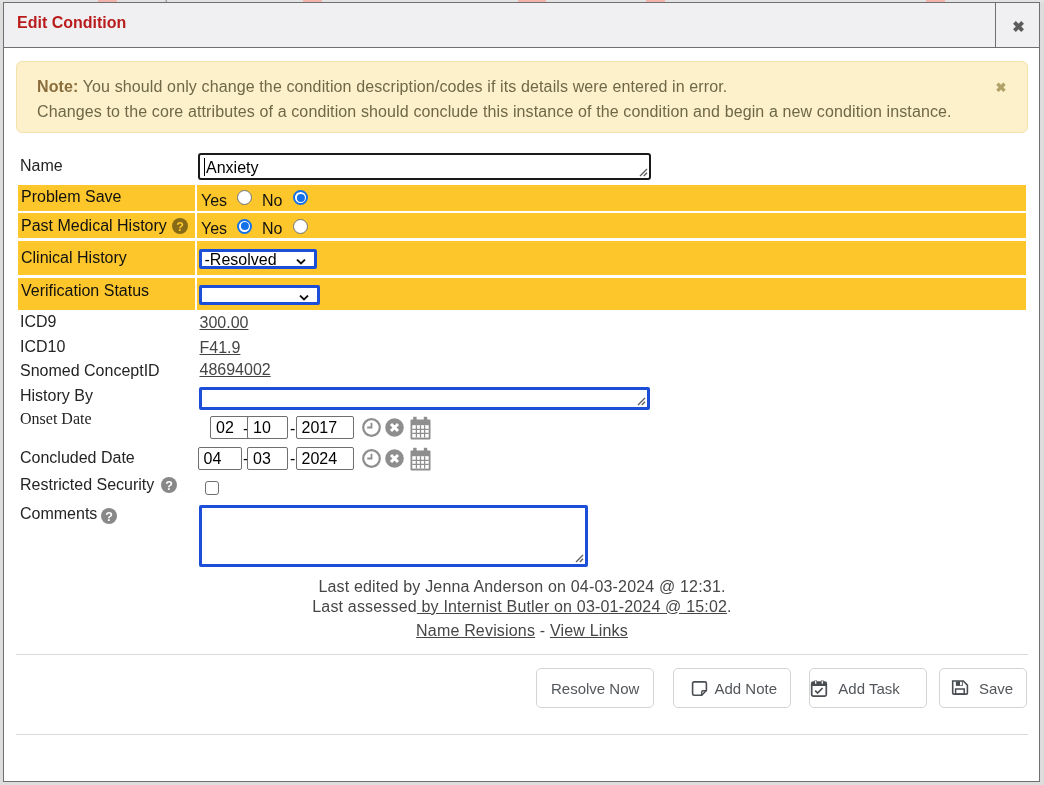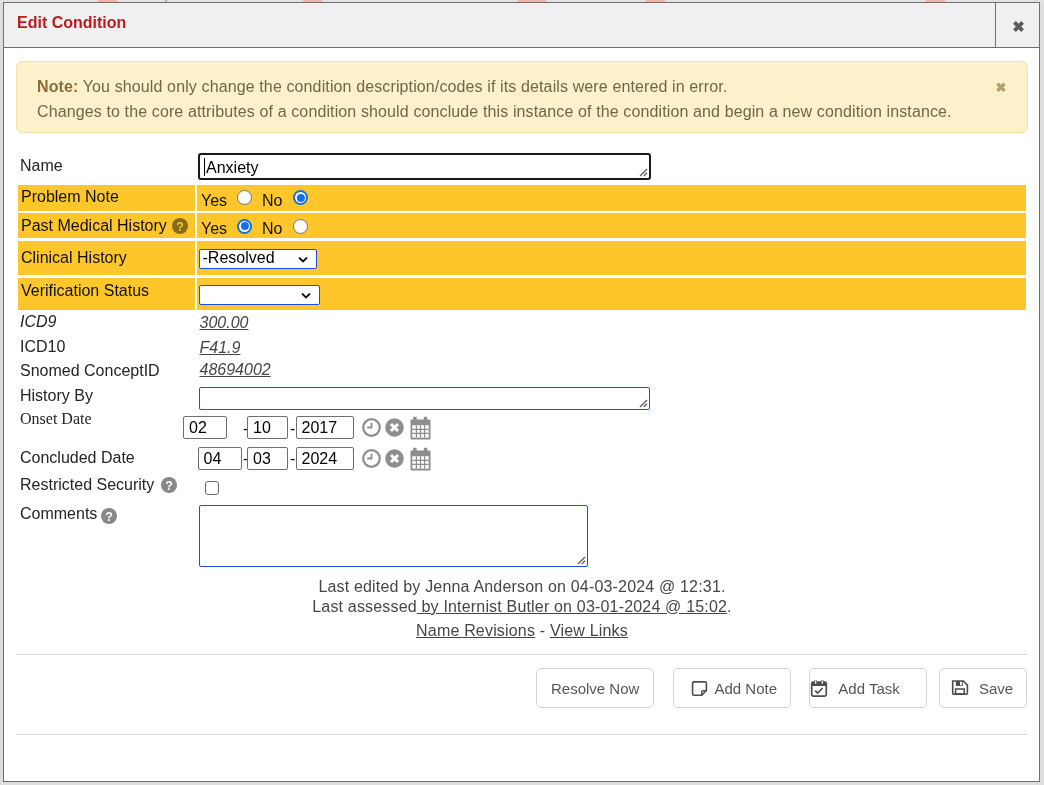--- a/index.html
+++ b/index.html
@@ -24,24 +24,24 @@
   #note b { color:#8a6d3b; }
   #notex { left:995.5px; top:80px; font-size:13px; font-weight:bold; color:#b1a269; }
   
   .lbl { left:20px; font-size:16px; color:#242424; white-space:nowrap; }
   
   .yrow { background:#fdc72c; }
   .ycellL { left:18px; width:177px; }
   .ycellR { left:197px; width:829px; }
   .flbl { position:absolute; left:3px; font-size:16px; color:#111; }
   
-  .txtbox { background:#fff; border:1px solid #1d4ed8; border-radius:2px; }
+  .txtbox { background:#fff; border:3px solid #1d4ed8; border-radius:2px; }
   .fld { font-size:16px; color:#000; }
   .grip { position:absolute; right:1px; bottom:1px; width:10px; height:10px; }
-  .lnk { font-size:16px; color:#454545; text-decoration:underline;font-style:italic; }
+  .lnk { font-size:16px; color:#454545; text-decoration:underline; }
   .dash { font-size:16px; color:#000; }
   .dinp { background:#fff; border:1px solid #6f6f6f; border-radius:2px; font-size:16px; color:#000; padding-left:5px; line-height:21px; }
   
   .ctext { width:1012px; left:16px; text-align:center; font-size:16px; letter-spacing:0.18px; color:#464646; }
   .ctext u { text-decoration:underline; }
   .hr { left:16px; width:1012px; height:1px; background:#d9d9d9; }
   
   .btn { border:1px solid #d4d4d4; border-radius:5px; background:#fff; color:#53575b; font-size:15px; height:40px; top:668px; display:flex; align-items:center; justify-content:center; gap:9px; }
 </style>
 </head>
@@ -73,21 +73,21 @@
   <div class="abs lbl" style="top:156.5px;">Name</div>
   <div class="abs txtbox" style="left:198px; top:152.5px; width:453px; height:27px; border:2px solid #1a1a1a; border-radius:3px;">
     <span style="position:absolute; left:4px; top:3px; width:1px; height:18px; background:#000;"></span>
     <span class="fld" style="position:absolute; left:6px; top:4px;">Anxiety</span>
     <svg class="grip" width="10" height="10">
         <path d="M9,2 L2,9 M9,5.8 L5.8,9" stroke="#606060" stroke-width="1.4" fill="none"></path>
       </svg>
   </div>
 
   <div class="abs yrow ycellL" style="top:184.5px; height:26px;">
-      <span class="flbl" style="top:3.5px;">Problem Note</span>
+      <span class="flbl" style="top:3.5px;">Problem Save</span>
     </div>
   <div class="abs yrow ycellR" style="top:184.5px; height:26px;">
     <span class="flbl" style="left:4px; top:7px;">Yes</span>
     <span class="radio off" style="position:absolute; left:40px; top:5.5px;"></span>
     <span class="flbl" style="left:65px; top:7px;">No</span>
     <span class="radio on" style="position:absolute; left:96px; top:5.5px;"></span>
   </div>
 
   <div class="abs yrow ycellL" style="top:212.5px; height:25.5px;">
       <span class="flbl" style="top:4px;">Past Medical History</span>
@@ -119,36 +119,36 @@
       <span class="flbl" style="top:4px;">Verification Status</span>
     </div>
   <div class="abs yrow ycellR" style="top:278px; height:31.5px;">
     <span class="abs txtbox" style="left:2px; top:6.5px; width:121px; height:20px;">
       <svg style="position:absolute; right:8px; top:7px;" width="10" height="6">
           <path d="M1,0.5 L5,4.5 L9,0.5" stroke="#111" stroke-width="1.8" fill="none"></path>
         </svg>
     </span>
   </div>
 
-  <div class="abs lbl" style="top:313px;font-style:italic;">ICD9</div>
+  <div class="abs lbl" style="top:313px;">ICD9</div>
   <a class="abs lnk" style="left:199.5px; top:314px;">300.00</a>
   <div class="abs lbl" style="top:338px;">ICD10</div>
   <a class="abs lnk" style="left:199.5px; top:338.5px;">F41.9</a>
   <div class="abs lbl" style="top:361.5px;">Snomed ConceptID</div>
   <a class="abs lnk" style="left:199.5px; top:360.5px;">48694002</a>
 
   <div class="abs lbl" style="top:386.5px;">History By</div>
   <div class="abs txtbox" style="left:199px; top:387px; width:451px; height:23px;">
     <svg class="grip" width="10" height="10">
         <path d="M9,2 L2,9 M9,5.8 L5.8,9" stroke="#606060" stroke-width="1.4" fill="none"></path>
       </svg>
   </div>
 
   <div class="abs lbl" style="top:410px;font-family:Liberation Serif, serif;">Onset Date</div>
-  <div class="abs dinp" style="left:183px; top:416px; width:44px; height:23px;">02</div>
+  <div class="abs dinp" style="left:210px; top:416px; width:44px; height:23px;">02</div>
   <span class="abs dash" style="left:243px; top:420px;">-</span>
   <div class="abs dinp" style="left:247px; top:416px; width:41px; height:23px;">10</div>
   <span class="abs dash" style="left:290px; top:420px;">-</span>
   <div class="abs dinp" style="left:295.5px; top:416px; width:58px; height:23px;">2017</div>
   <svg class="abs" style="left:362px; top:418px;" width="19" height="19">
       <circle cx="9.5" cy="9.5" r="8.3" fill="#fff" stroke="#8e8e8e" stroke-width="2.2"></circle>
       <path d="M9.5,4.8 V9.5 H5.2" stroke="#8e8e8e" stroke-width="1.8" fill="none"></path>
     </svg>
   <svg class="abs" style="left:385px; top:418px;" width="19" height="19">
       <circle cx="9.5" cy="9.5" r="9.3" fill="#8e8e8e"></circle>

